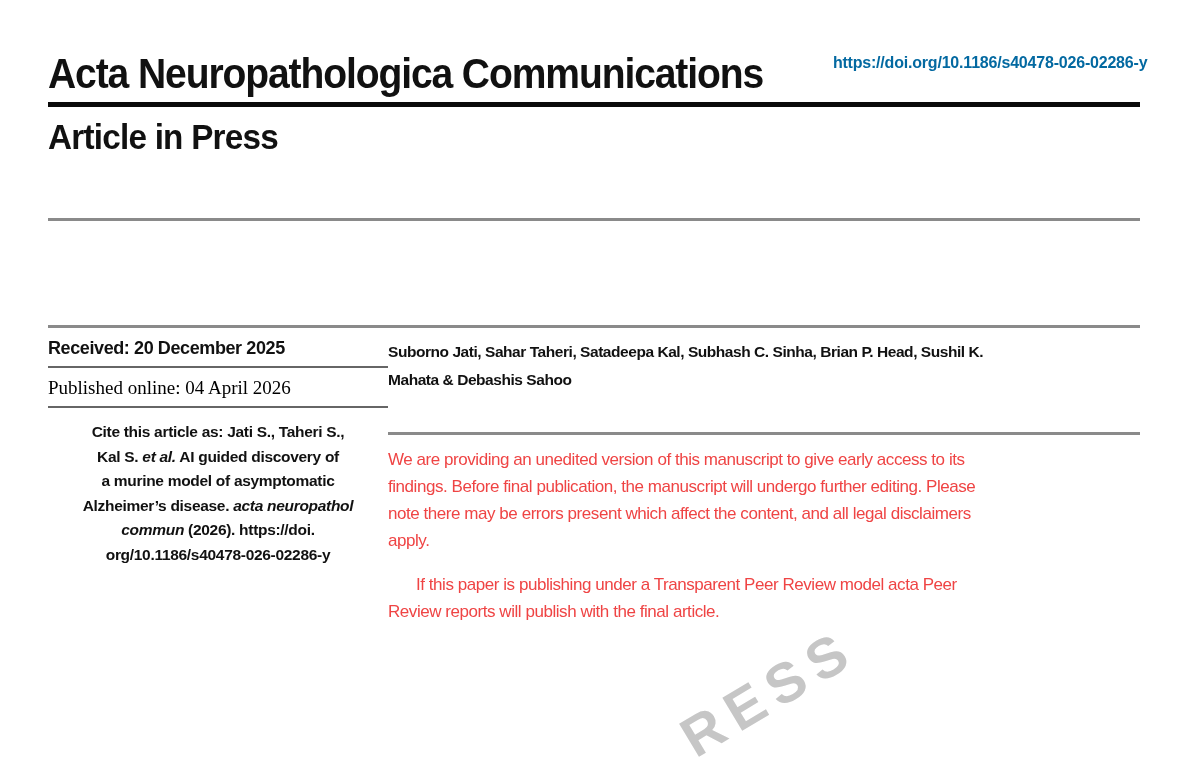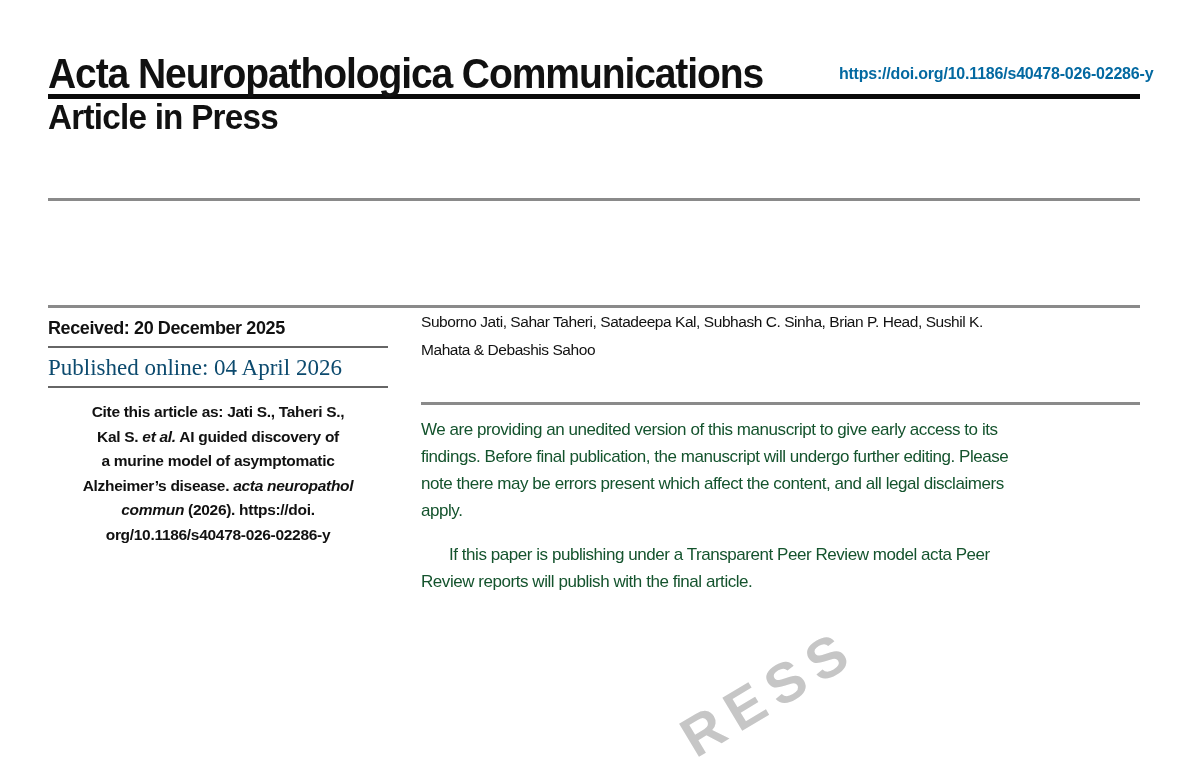--- a/index.html
+++ b/index.html
@@ -10,80 +10,80 @@
     overflow:hidden;
     font-family:"Liberation Sans",sans-serif;
     color:#111111;
   }
   .content{
     position:relative;z-index:1;
     padding:54px 60px 0 48px;
   }
   
   .masthead{
-    display:flex;justify-content:space-between;align-items:center;
+    display:flex;justify-content:space-between;align-items:flex-start;
     border-bottom:5px solid #0a0a0a;
-    padding-bottom:0;gap:22px;
+    padding-bottom:8px;gap:16px;
   }
   .journal-name{
     font-size:42px;font-weight:bold;line-height:40px;
     letter-spacing:-1.2px;white-space:nowrap;
     display:inline-block;transform:scaleX(0.93);transform-origin:left bottom;
   }
   .masthead-doi{
     font-size:16px;font-weight:bold;letter-spacing:-0.2px;white-space:nowrap;
     color:#0369a1;text-decoration:none;
   }
-  .section-label-wrap{}
+  .section-label-wrap{margin-top:12px;}
   .section-label{
     font-size:35px;font-weight:bold;line-height:36px;letter-spacing:-0.8px;
     display:inline-block;transform:scaleX(0.95);transform-origin:left top;
   }
   
   .title-rule{margin-top:63px;border-top:3px solid #8a8a8a;}
   .article-title{
     margin-top:6px;
     font-size:47px;font-weight:bold;line-height:57px;letter-spacing:-1px;
     white-space:pre-line;
     display:inline-block;transform:scaleX(0.9);transform-origin:left top;
     width:1010px;
   }
   
   .columns{
     margin-top:104px;
     border-top:3px solid #8a8a8a;
-    display:flex;gap:33px;
+    display:flex;
   }
   .col-left{width:340px;flex:0 0 340px;}
   .col-right{flex:1;min-width:0;}
   .meta-row{
     border-bottom:2px solid #666666;
     padding:10px 0 8px;
     font-size:18px;font-weight:bold;letter-spacing:-0.4px;line-height:20px;
   }
   .meta-row.serif{
     font-family:"Liberation Serif",serif;font-weight:normal;
-    font-size:23px;letter-spacing:0;color:#0c4a6e;
+    font-size:19px;letter-spacing:0;color:#000000;
   }
   .cite{
     padding-top:12px;
     font-size:15.5px;font-weight:bold;line-height:24.5px;letter-spacing:-0.3px;
     white-space:pre-line;
     text-align:center;
   }
   .cite em{font-style:italic;}
   .authors{
-    height:94px;
-    font-size:15.5px;font-weight:normal;line-height:28px;letter-spacing:-0.45px;
+    padding-top:10px;height:94px;
+    font-size:15.5px;font-weight:bold;line-height:28px;letter-spacing:-0.45px;
     white-space:pre-line;
   }
   .divider{border-top:3px solid #8a8a8a;}
   .para{
     font-size:17px;line-height:27px;letter-spacing:-0.45px;
-    white-space:pre-line;color:#14532d;
+    white-space:pre-line;color:#ef4444;
   }
   .para1{margin-top:11px;}
   .para2{margin-top:13px;text-indent:28px;}
   
   .watermark{
     position:absolute;z-index:0;
     left:672px;top:660px;
     font-size:56px;font-weight:bold;letter-spacing:10px;
     color:#c6c6c6;
     transform:rotate(-31deg);

